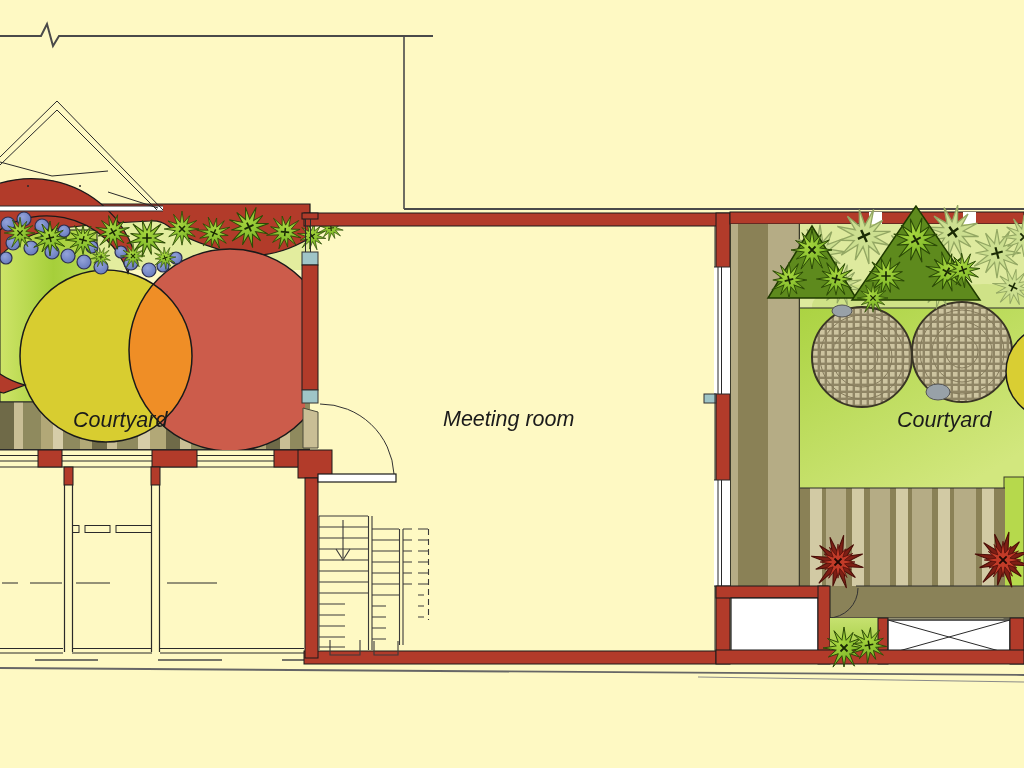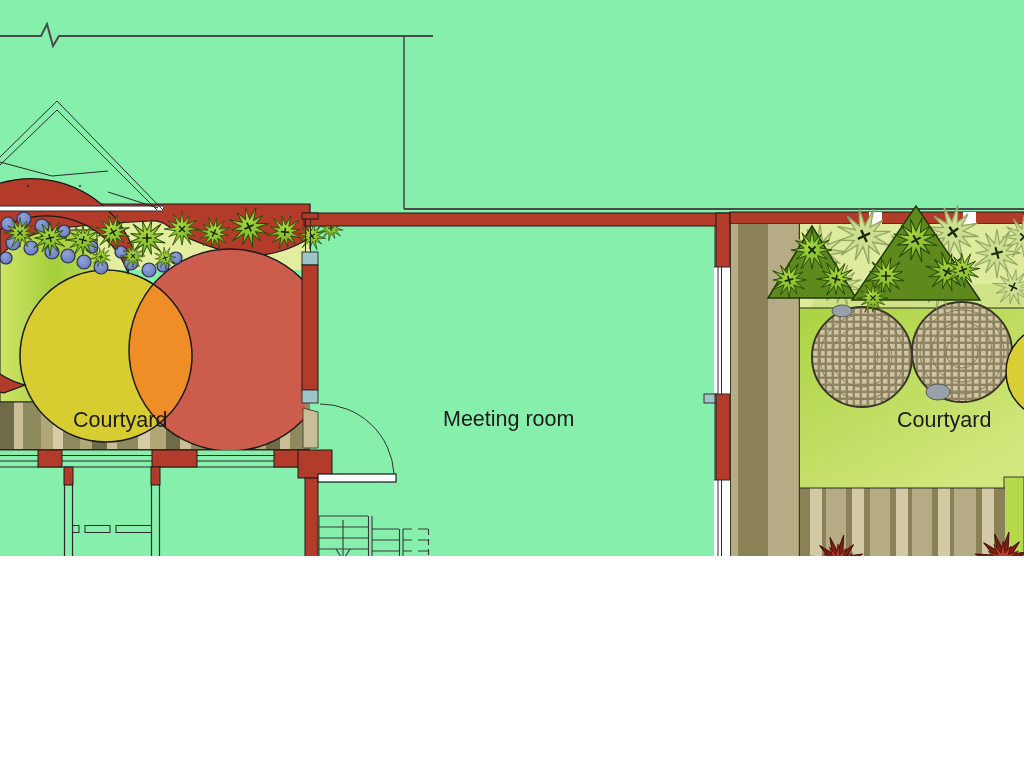--- a/index.html
+++ b/index.html
@@ -1,17 +1,17 @@
 <!DOCTYPE html>
 <html style="--wall-red: #B23B2A; --circle-red: #CC5C4B; --circle-yellow: #D8CD30; --circle-orange: #EF8E26; --lawn-green: #A9D13F; --pale-green-strip: #DEEA9E; --shrub-green: #7CB82E; --shrub-pale: #CCDF90; --berry-blue: #7283C6; --paving-tan: #B2A877; --paving-olive: #8A8156; --mosaic-tan: #CDC4A0; --walkway-olive: #8A8258; --plant-red: #C23B28; --window-teal: #9FC5C7; --line-dark: #1A1A1A;"><head>
 <meta charset="utf-8">
 <style>
   html,body{margin:0;padding:0;background:#ffffff;}
-  .stage{position:relative;width:1024px;height:556px;background:#86efac;overflow:hidden;
-         font-family:"Liberation Sans",sans-serif;}
+  .stage{position:relative;width:1024px;height:768px;background:#fef9c3;overflow:hidden;
+         font-family:"Liberation Sans",sans-serif;font-style:italic;}
   svg{display:block;}
   .plan-label{font-family:"Liberation Sans",sans-serif;font-size:21.5px;fill:#1b1b1b;}
   .wall{fill:var(--wall-red,#B23B2A);stroke:#1a1a1a;stroke-width:1;}
   .thinline{stroke:#2a2a2a;stroke-width:1.2;fill:none;}
   .hairline{stroke:#2a2a2a;stroke-width:1;fill:none;}
   .stair{stroke:#3a3a3a;stroke-width:1.1;fill:none;}
   .siteline{stroke:#4a4a4a;fill:none;}
 </style>
 <title>Architectural site plan with two courtyards and a meeting room</title></head>
 <body>

